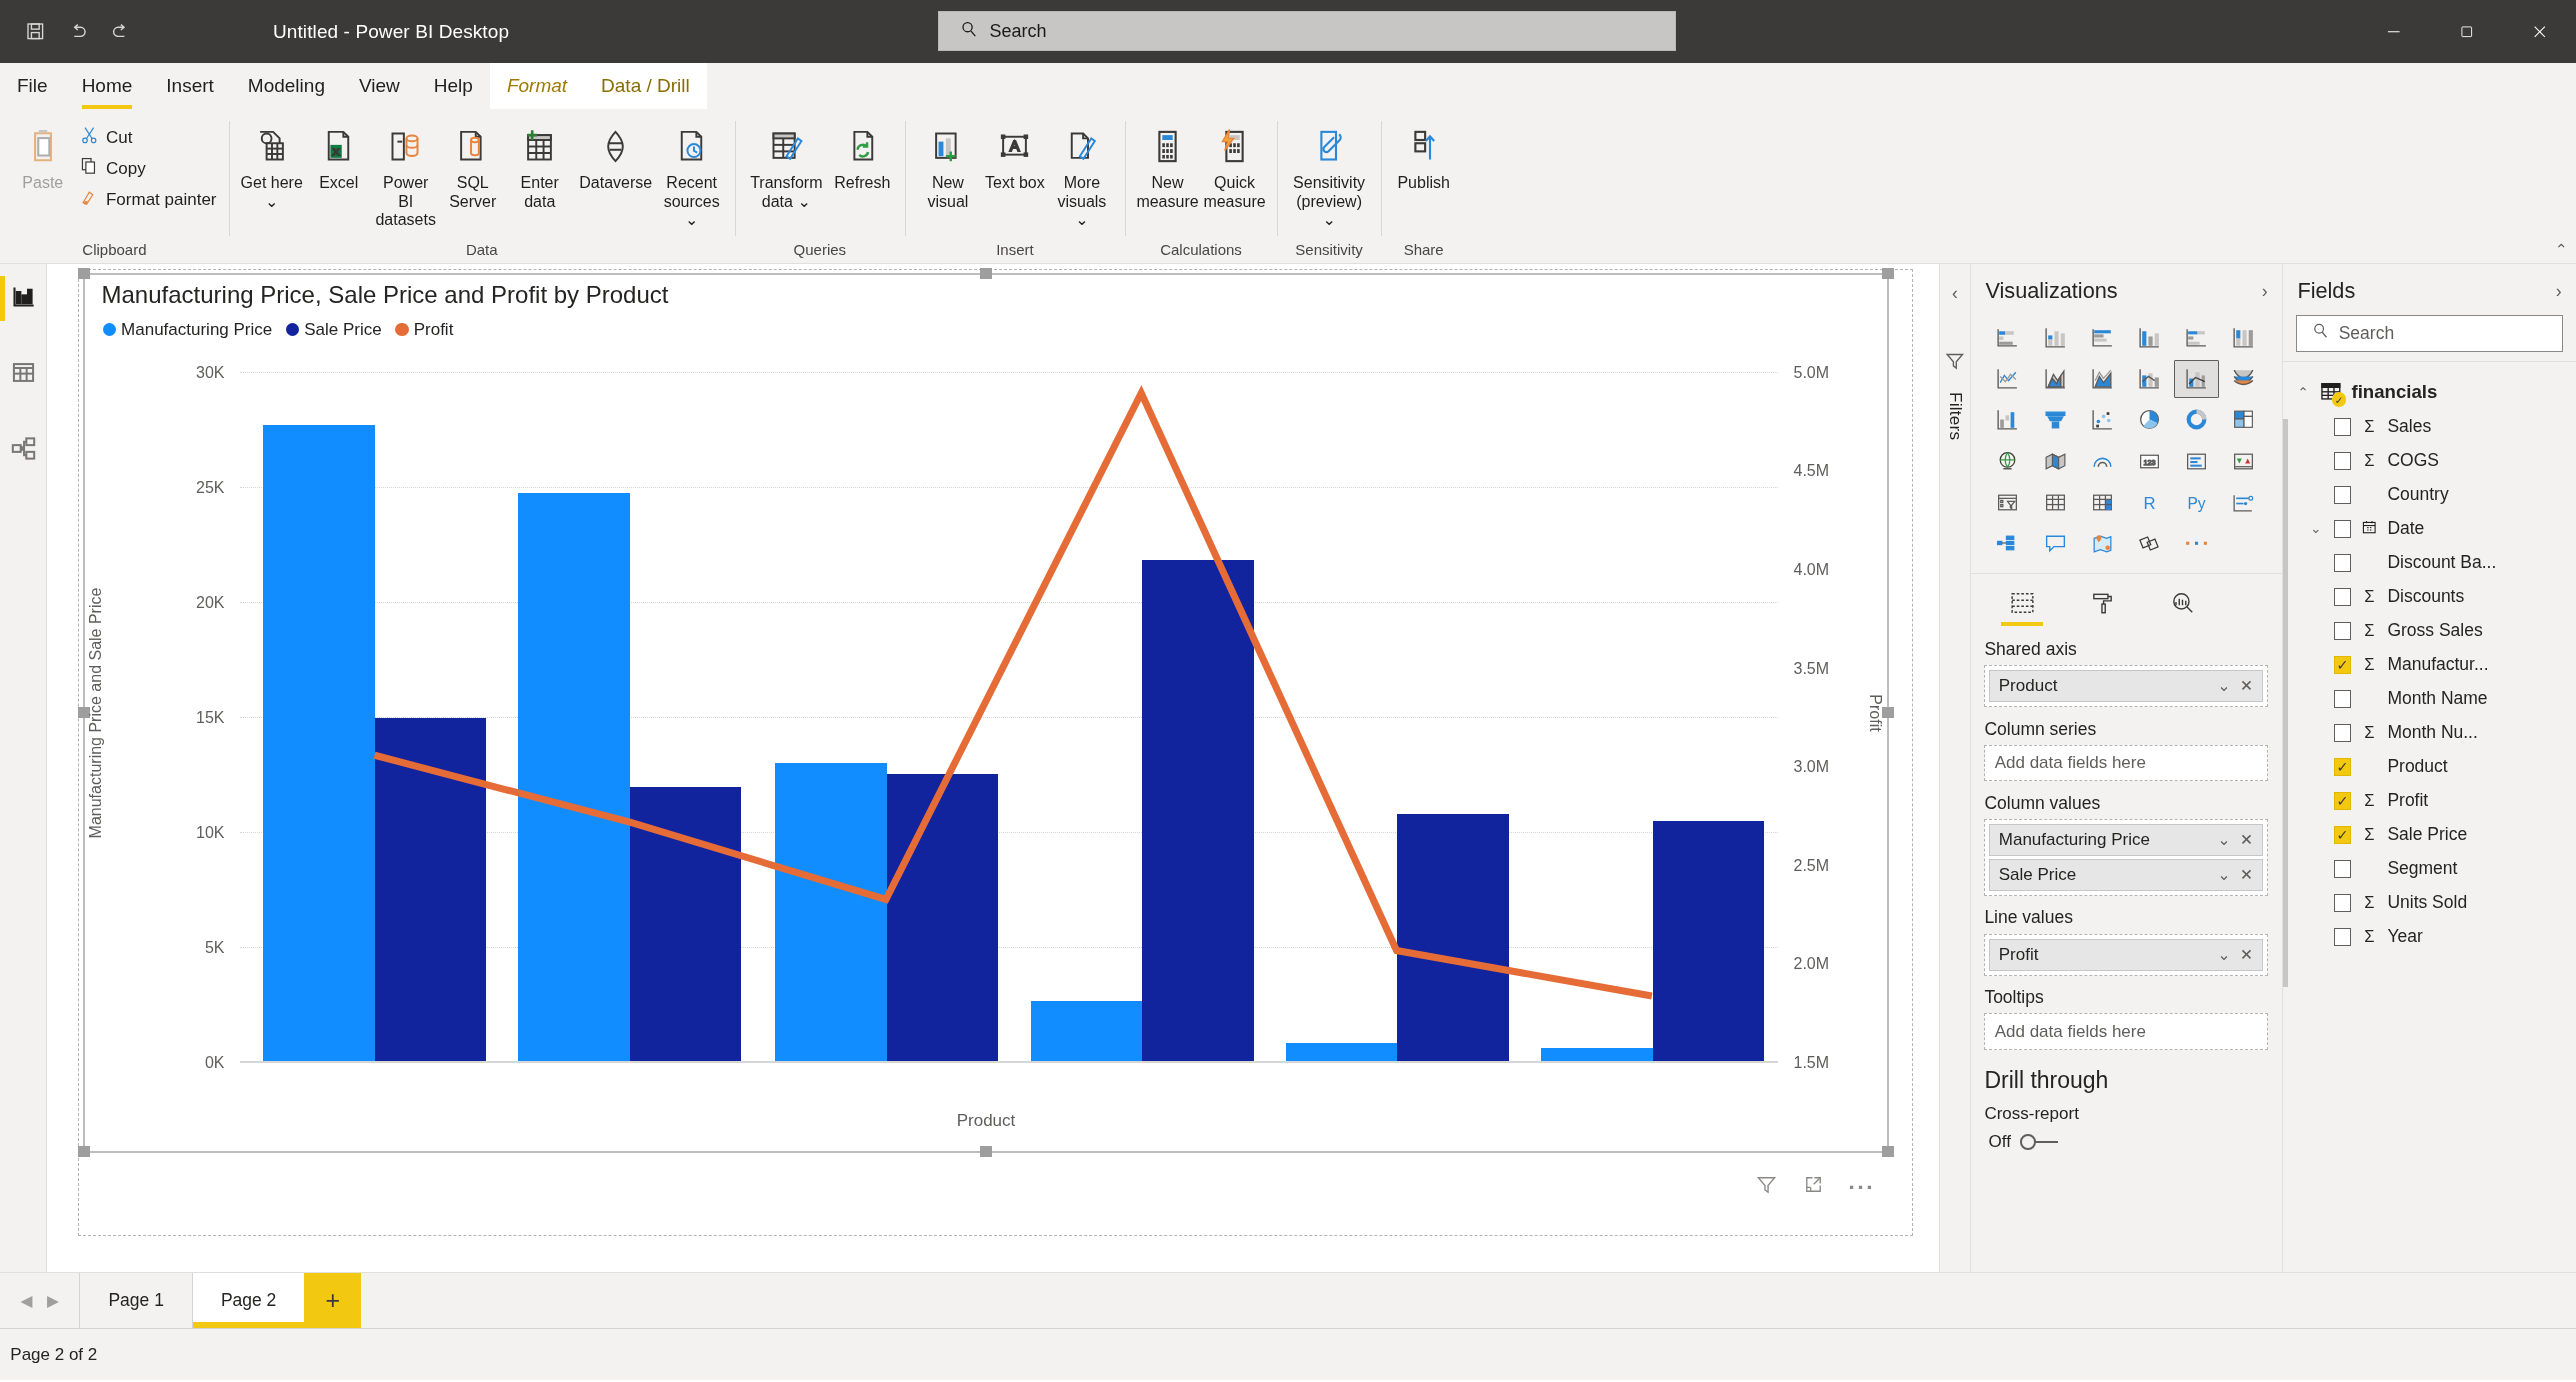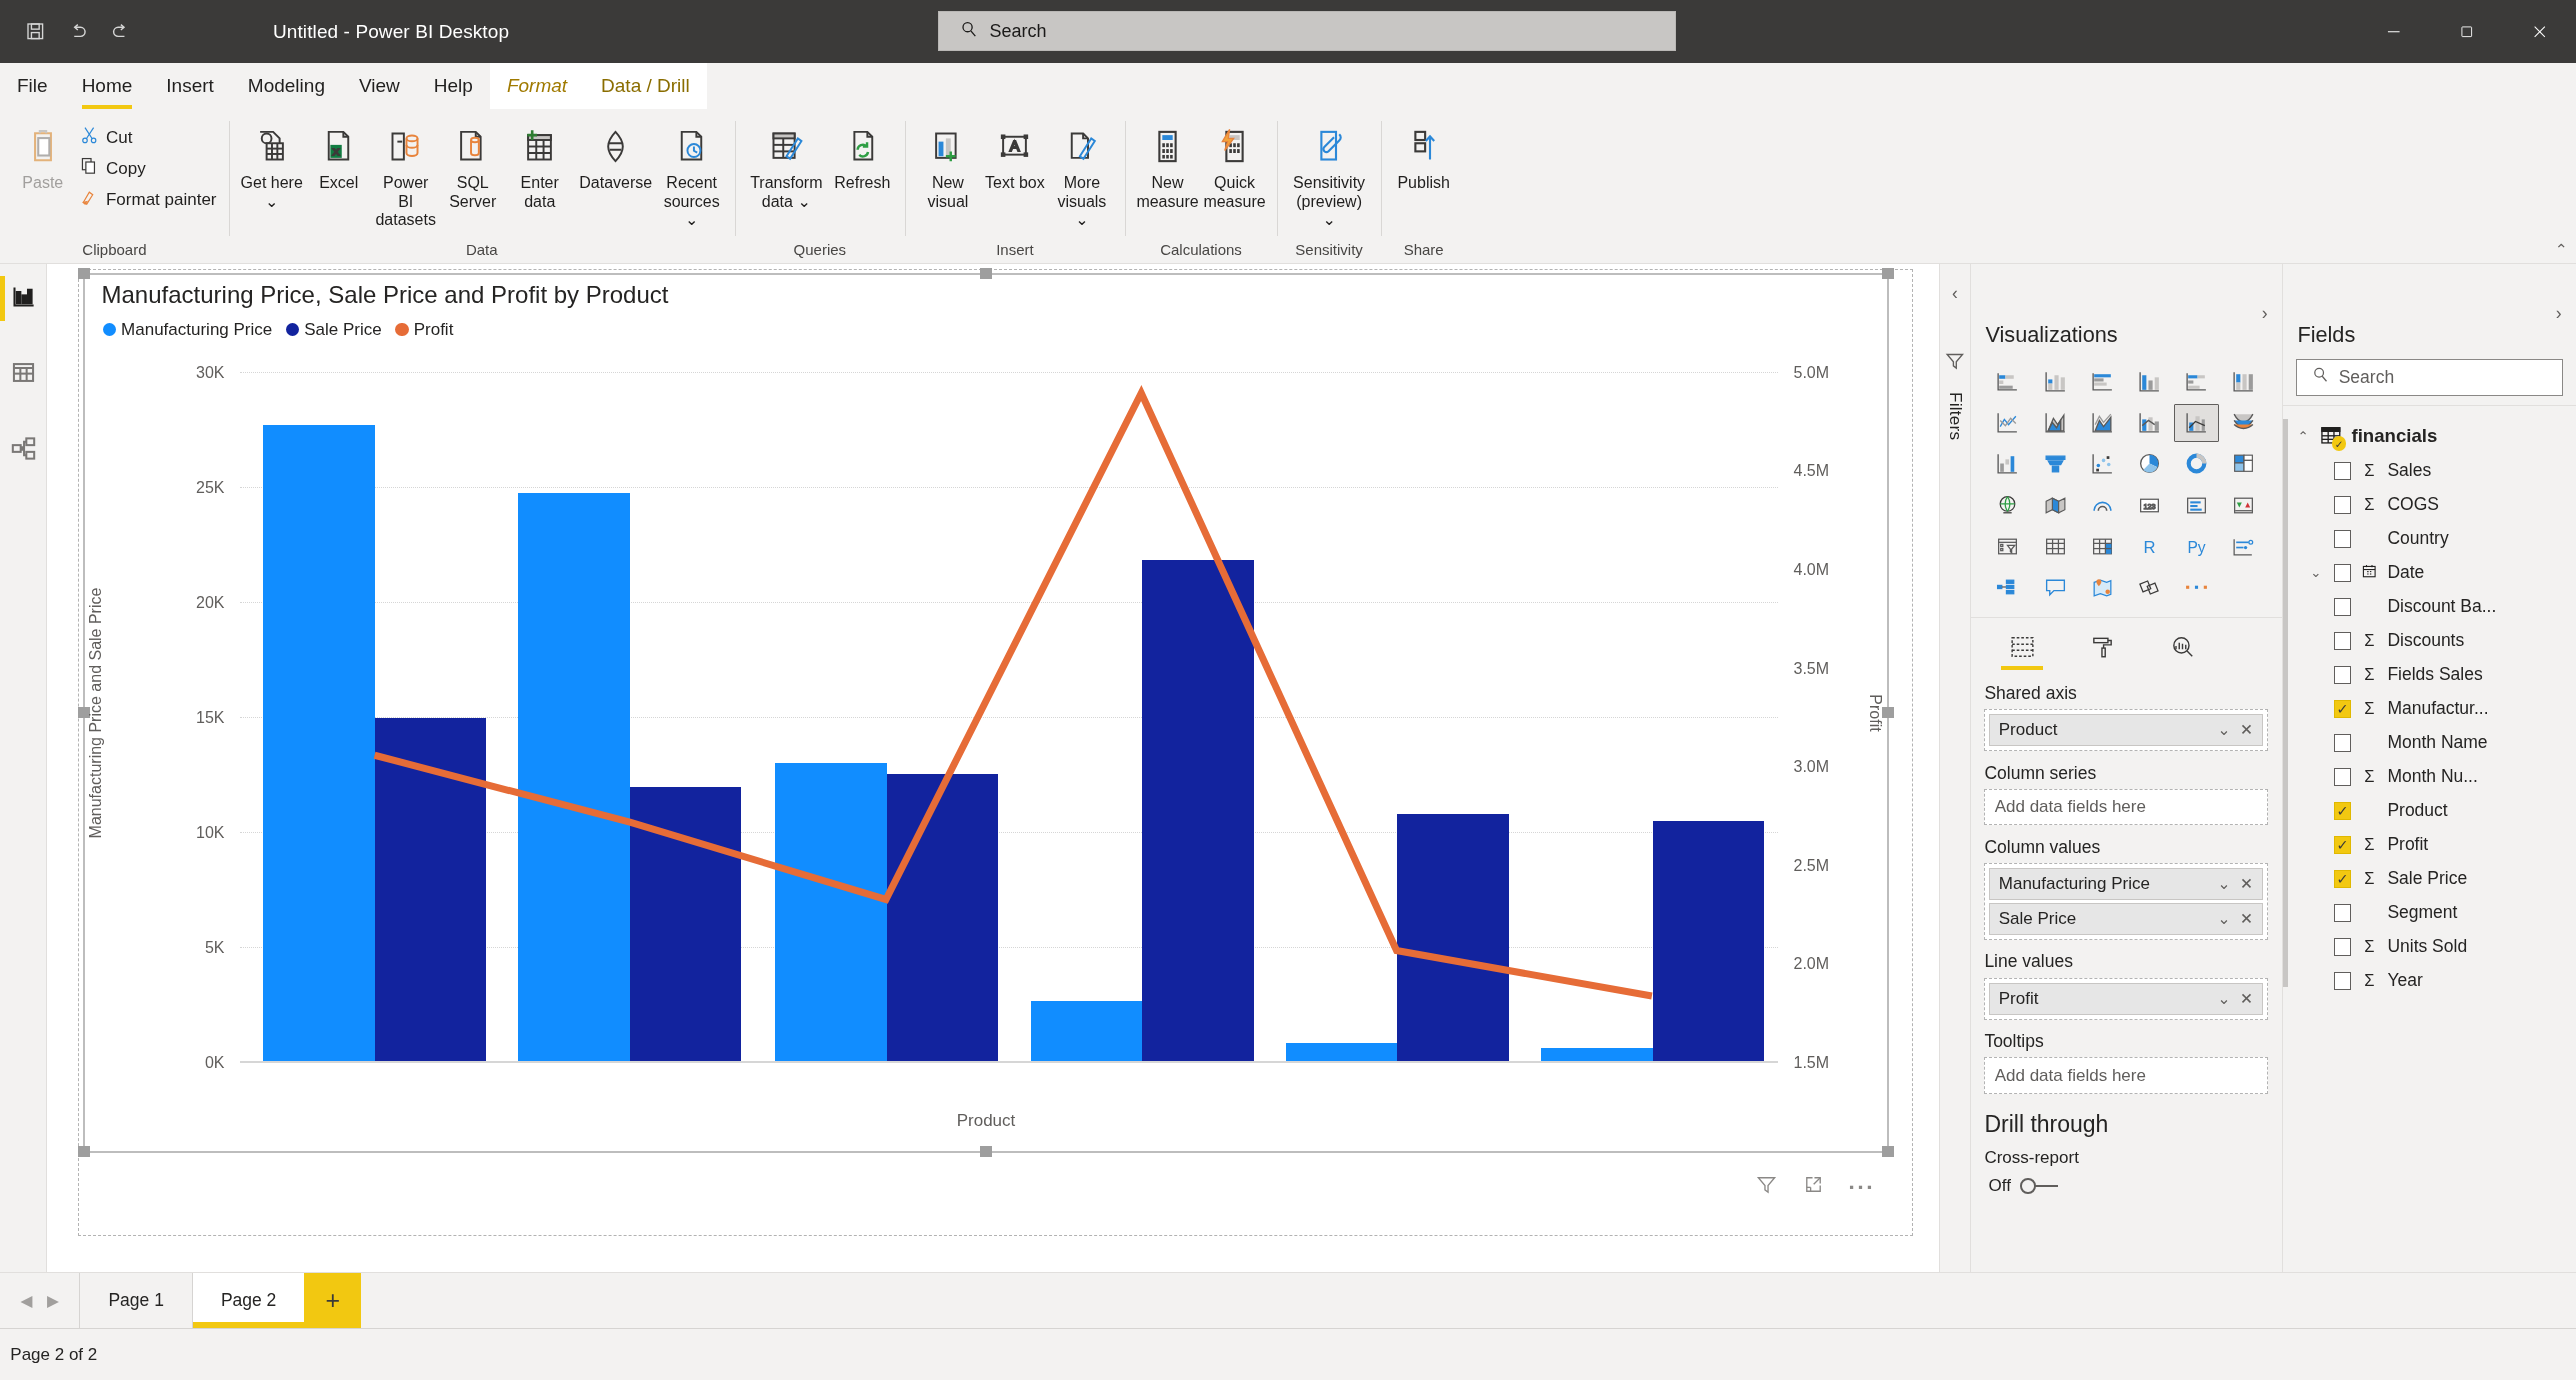--- a/index.html
+++ b/index.html
@@ -198,21 +198,21 @@
   .pane {
     background: #f3f2f1; border-left: 0.5px solid #e1dfdd; display: flex; flex-direction: column;
     position: relative;
   }
   .pane.vis { width: 312px; }
   .pane.fields { width: 294px; }
   .pane-head {
     display: flex; align-items: center; justify-content: space-between;
     padding: 14.4px 14.4px 10.3px 14.4px;
   }
-  .pane-title { font-size: 21.7px; color: #252423; margin-top: 44px; }
+  .pane-title { font-size: 21.7px; color: #252423; }
   .chev { color: #605e5c; font-size: 17.5px; }
 
   .vizgrid {
     display: grid; grid-template-columns: repeat(6, 1fr); gap: 3.1px 2.1px;
     padding: 4.1px 15.5px 7.2px 14.4px;
   }
   .vizcell {
     height: 38px; display: flex; align-items: center; justify-content: center;
     border: 1px solid transparent; border-radius: 1px;
   }
@@ -1295,21 +1295,21 @@
         <div class="field-row">
           <span class="expander blank"></span>
           <span class="cbox"></span>
           <span class="sigma">Σ</span>
           <span class="fname">Discounts</span>
         </div>
         <div class="field-row">
           <span class="expander blank"></span>
           <span class="cbox"></span>
           <span class="sigma">Σ</span>
-          <span class="fname">Fields Sales</span>
+          <span class="fname">Gross Sales</span>
         </div>
         <div class="field-row">
           <span class="expander blank"></span>
           <span class="cbox checked"></span>
           <span class="sigma">Σ</span>
           <span class="fname">Manufactur...</span>
         </div>
         <div class="field-row">
           <span class="expander blank"></span>
           <span class="cbox"></span>

